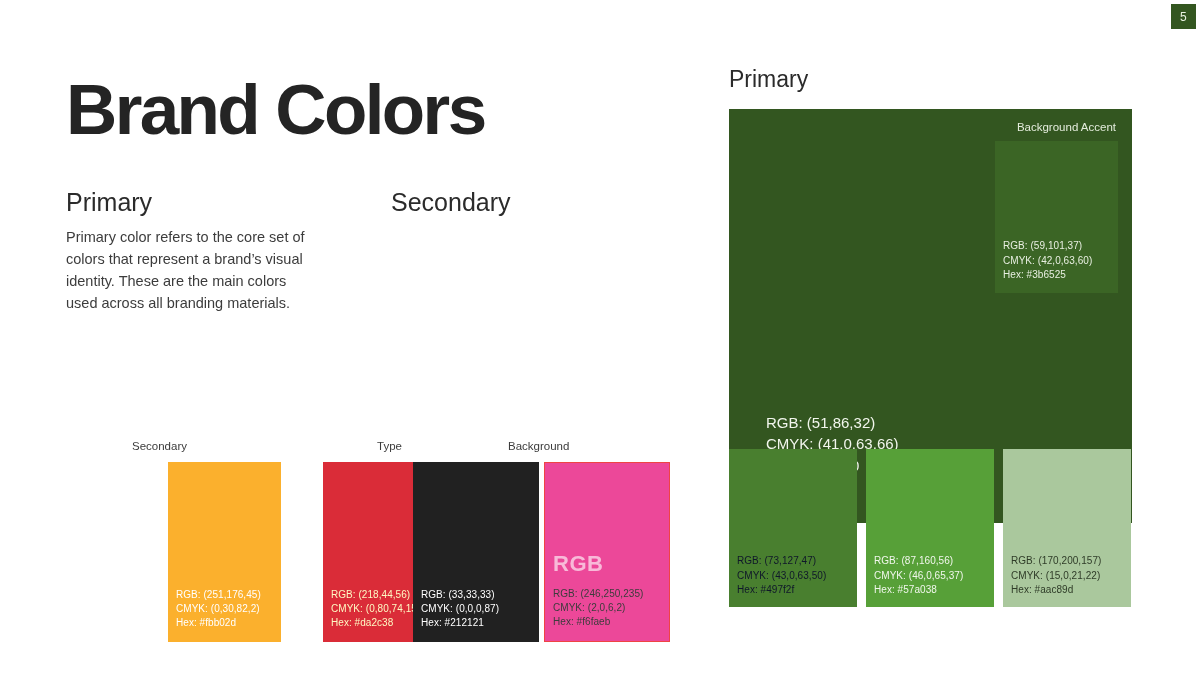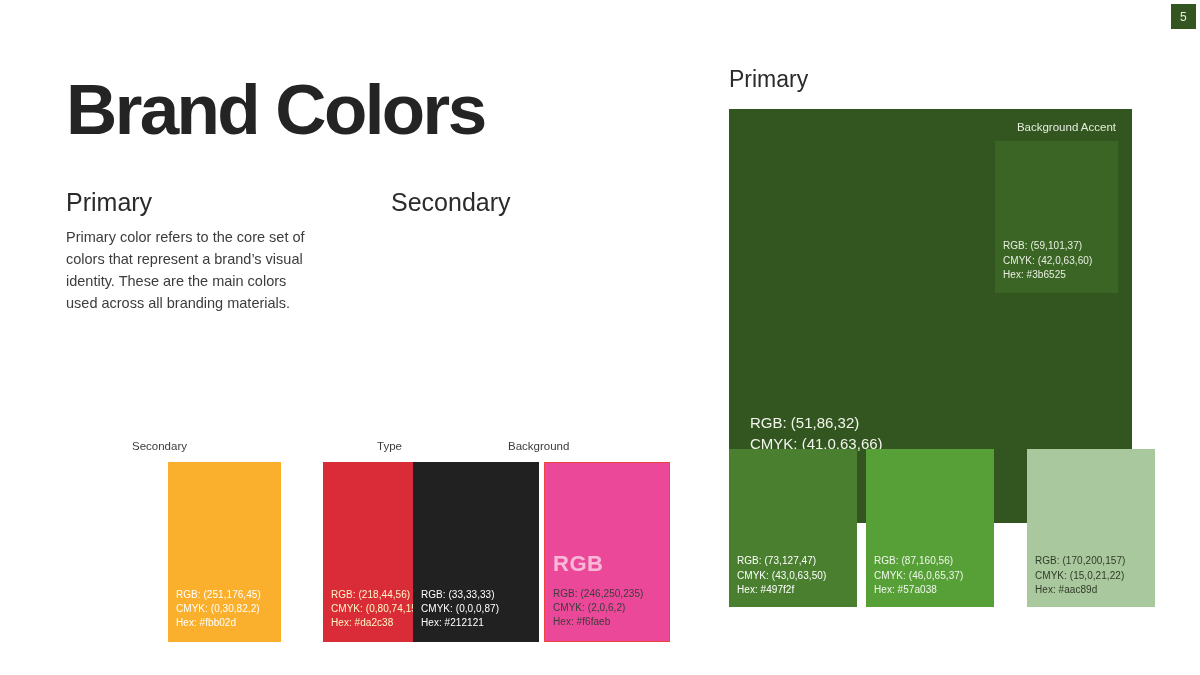--- a/index.html
+++ b/index.html
@@ -154,21 +154,21 @@
   }
 
   .primary-block .block-info {
     position: absolute;
     left: 21px;
     bottom: 47px;
     font-size: 15px;
     line-height: 1.42;
     color: #f2f6ed;
   }
-  .primary-block .block-info .line { display: block; }
+  .primary-block .block-info .line { display: block; margin-left: 16px; }
 
   .accent-label {
     position: absolute;
     right: 16px;
     top: 12px;
     font-size: 11.5px;
     color: #e4ecdc;
     white-space: nowrap;
   }
 
@@ -290,37 +290,37 @@
 
       <div class="block-info">
         <span class="line">RGB: (51,86,32)</span>
         <span class="line">CMYK: (41,0,63,66)</span>
         <span class="line">Hex: #335620</span>
       </div>
     </div>
 
     <div class="green-row">
 
-      <div class="green-swatch" style="background:#497f2f; color:#ffffff;">
+      <div class="green-swatch" style="background:#497f2f; color:#0f172a;">
         <div class="swatch-info">
           <span class="line">RGB: (73,127,47)</span>
           <span class="line">CMYK: (43,0,63,50)</span>
           <span class="line">Hex: #497f2f</span>
         </div>
       </div>
 
       <div class="green-swatch" style="background:#57a038; color:#f1f7ec;">
         <div class="swatch-info">
           <span class="line">RGB: (87,160,56)</span>
           <span class="line">CMYK: (46,0,65,37)</span>
           <span class="line">Hex: #57a038</span>
         </div>
       </div>
 
-      <div class="green-swatch" style="background:#aac89d; color:#2f3c28;margin-left:24px;">
+      <div class="green-swatch" style="background:#aac89d; color:#2f3c28;">
         <div class="swatch-info">
           <span class="line">RGB: (170,200,157)</span>
           <span class="line">CMYK: (15,0,21,22)</span>
           <span class="line">Hex: #aac89d</span>
         </div>
       </div>
 
     </div>
   </div>
 

